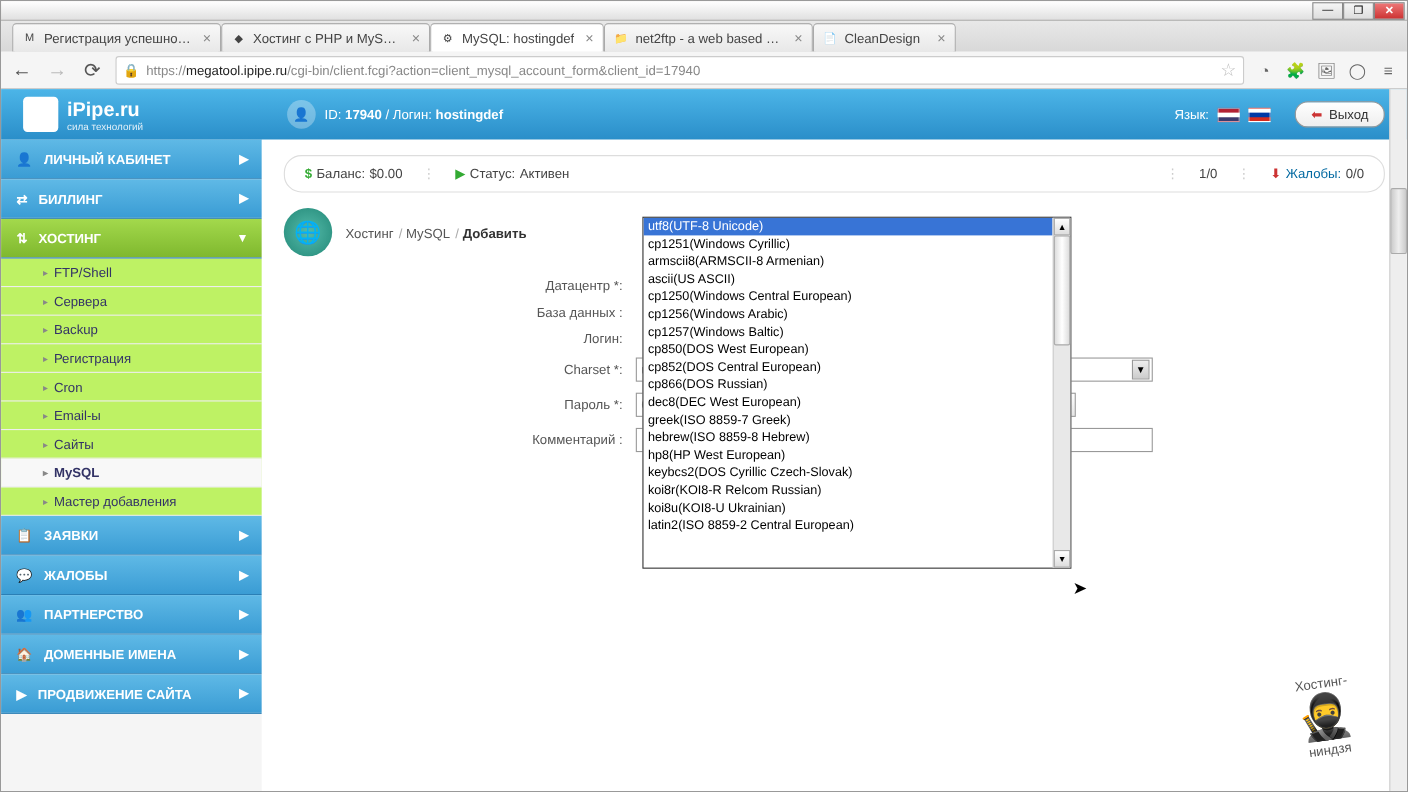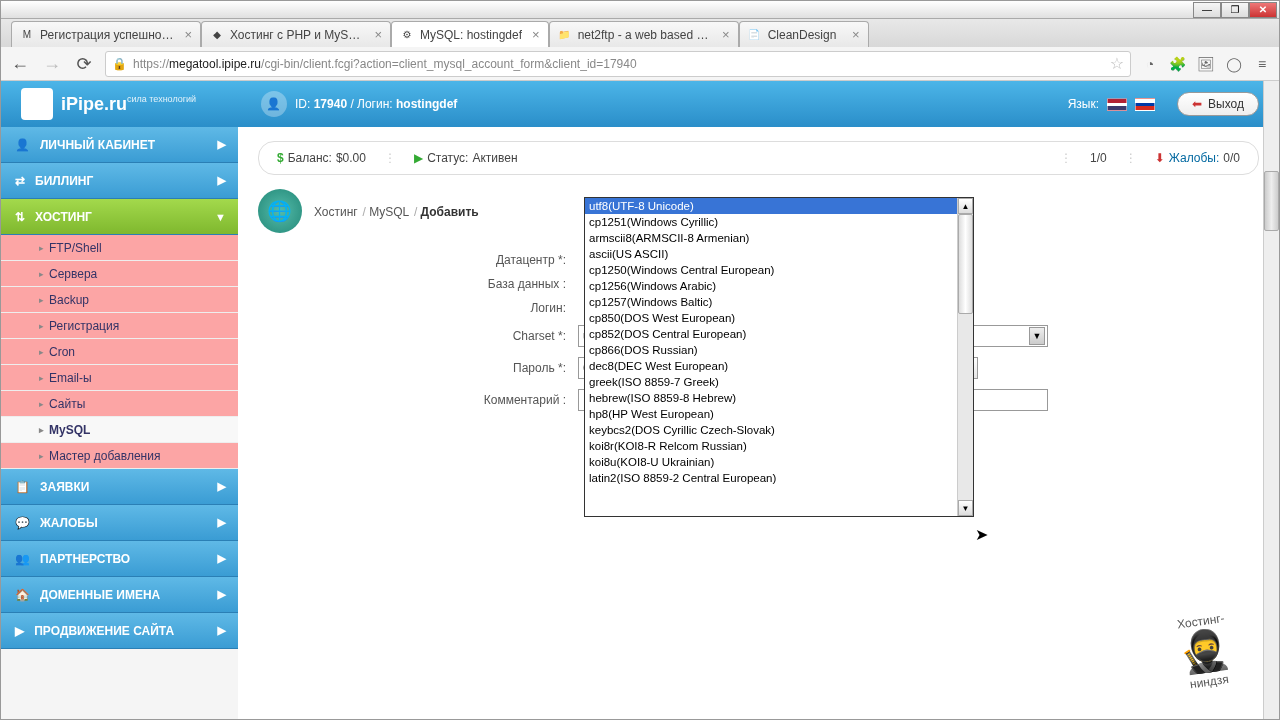--- a/index.html
+++ b/index.html
@@ -23,38 +23,38 @@
 .addr-text{flex:1;font-size:13px;color:#333}
 .addr-prefix{color:#888}
 .addr-host{color:#222}
 .star{color:#bbb;font-size:16px}
 .ext-icons{display:flex;gap:10px;align-items:center}
 .ext-ico{width:18px;height:18px;display:flex;align-items:center;justify-content:center;font-size:14px;color:#666;cursor:pointer}
 .page{flex:1;background:#fff;position:relative;overflow:hidden}
 .page-header{height:46px;background:linear-gradient(#4cb5e8,#2a8ec9);display:flex;align-items:center;padding:0 20px;color:#fff;position:relative}
 .logo-area{display:flex;align-items:center;gap:8px;width:220px}
 .logo-cube{width:32px;height:32px;background:#fff;display:flex;align-items:center;justify-content:center;border-radius:4px}
-.logo-text{display:flex;flex-direction:row}
+.logo-text{display:flex;flex-direction:column}
 .logo-main{font-size:18px;font-weight:bold}
 .logo-sub{font-size:9px;opacity:.85}
 .header-user{display:flex;align-items:center;gap:8px;margin-left:20px}
 .user-ico{width:26px;height:26px;background:rgba(255,255,255,.3);border-radius:50%;display:flex;align-items:center;justify-content:center}
 .id-login{font-size:12px}
 .id-login b{font-weight:bold}
 .lang{margin-left:auto;display:flex;align-items:center;gap:8px}
 .flag{width:20px;height:13px;border:1px solid rgba(255,255,255,.5)}
 .flag.us{background:linear-gradient(#b22234 33%,#fff 33% 66%,#3c3b6e 66%)}
 .flag.ru{background:linear-gradient(#fff 33%,#0039a6 33% 66%,#d52b1e 66%)}
 .exit-btn{margin-left:14px;background:linear-gradient(#fff,#eee);border:1px solid #999;border-radius:12px;padding:4px 14px;color:#333;display:flex;align-items:center;gap:6px;cursor:pointer;font-size:12px}
 .main-layout{display:flex;height:calc(100% - 46px)}
 .sidebar{width:237px;background:#f5f5f5}
 .side-btn{height:36px;background:linear-gradient(#5fb9e6,#3a9cd4);border-bottom:1px solid #2a7fb5;color:#fff;display:flex;align-items:center;padding:0 14px;gap:10px;position:relative;cursor:pointer;font-size:12px;font-weight:bold}
 .side-btn.green{background:linear-gradient(#a3d94c,#7fb82e)}
 .side-arrow{position:absolute;right:12px;font-size:11px}
-.sub-items{background:#fca5a5}
+.sub-items{background:#bef264}
 .sub-item{height:26px;display:flex;align-items:center;padding-left:48px;color:#336;cursor:pointer;border-bottom:1px solid #eee;position:relative}
 .sub-item::before{content:"▸";position:absolute;left:38px;color:#888;font-size:9px}
 .sub-item.active{font-weight:bold;background:#f8f8f8}
 .content{flex:1;background:#fff;padding:14px 20px;position:relative}
 .status-bar{height:34px;border:1px solid #ddd;border-radius:16px;display:flex;align-items:center;padding:0 18px;gap:18px;font-size:12px;margin-bottom:14px}
 .st-item{display:flex;align-items:center;gap:4px;color:#444}
 .st-sep{color:#ccc}
 .green-dot{color:#3a3}
 .dollar{color:#3a3;font-weight:bold}
 .breadcrumb{display:flex;align-items:center;gap:12px;margin-bottom:20px}

